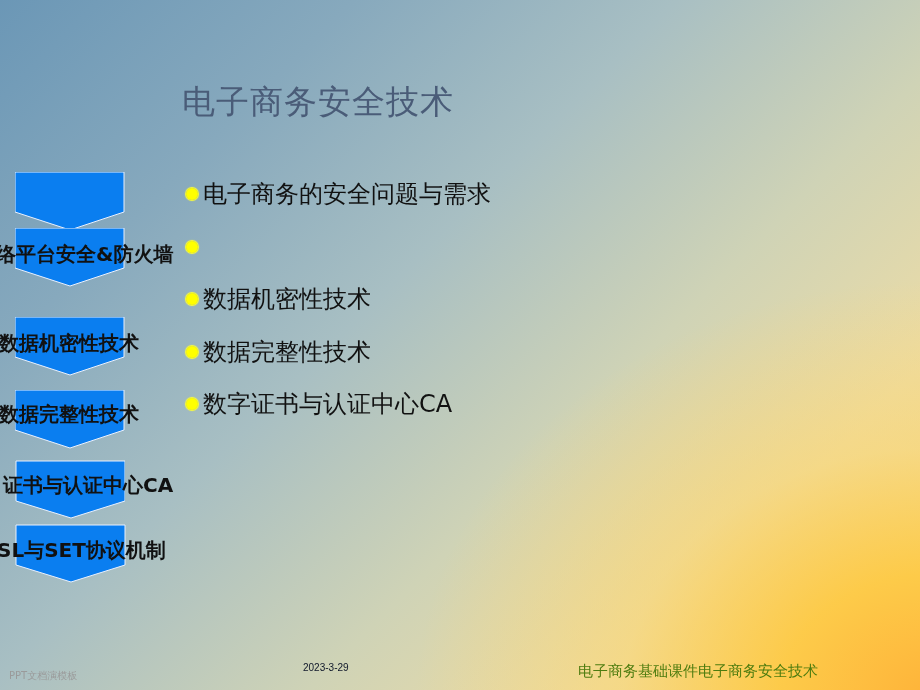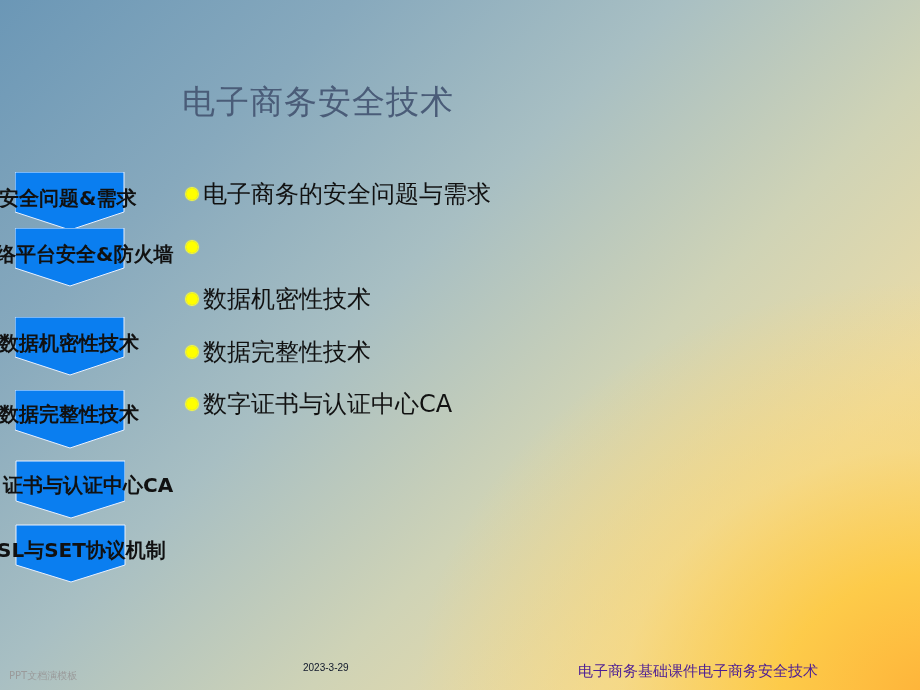--- a/index.html
+++ b/index.html
@@ -37,37 +37,36 @@
     }
     .footer-left {
       position: absolute; left: 9px; top: 669px; font-size: 10px; color: #9a9a9a;
       white-space: nowrap;
     }
     .footer-date {
       position: absolute; left: 303px; top: 662px; font-size: 10px; color: #0f172a;
       font-family: "Liberation Sans", sans-serif;
     }
     .footer-title {
-      position: absolute; left: 578px; top: 662px; font-size: 15px; color: #4c1d95;
+      position: absolute; left: 578px; top: 662px; font-size: 15px; color: #4d7c0f;
       white-space: nowrap;
       font-family: "DejaVu Serif", "Liberation Serif", serif;
     }
   </style>
 </head>
 <body>
 
 <div class="slide">
 
   <div class="title">电子商务安全技术</div>
 
   <div class="chev" style="top:172px;">
     <svg width="110" height="60">
         <polygon points="0,0 109,0 109,40 55,58 0,40" fill="#0a7ef0" stroke="#e8f0ff" stroke-width="1"></polygon>
       </svg>
-    <div class="chev-label" style="left:-16px;top:13px;">安全问题&amp;需求</div>
   </div>
 
   <div class="chev" style="top:228px;">
     <svg width="110" height="60">
         <polygon points="0,0 109,0 109,40 55,58 0,40" fill="#0a7ef0" stroke="#e8f0ff" stroke-width="1"></polygon>
       </svg>
     <div class="chev-label" style="left:-19px;top:13px;">络平台安全&amp;防火墙</div>
   </div>
 
   <div class="chev" style="top:317px;">

